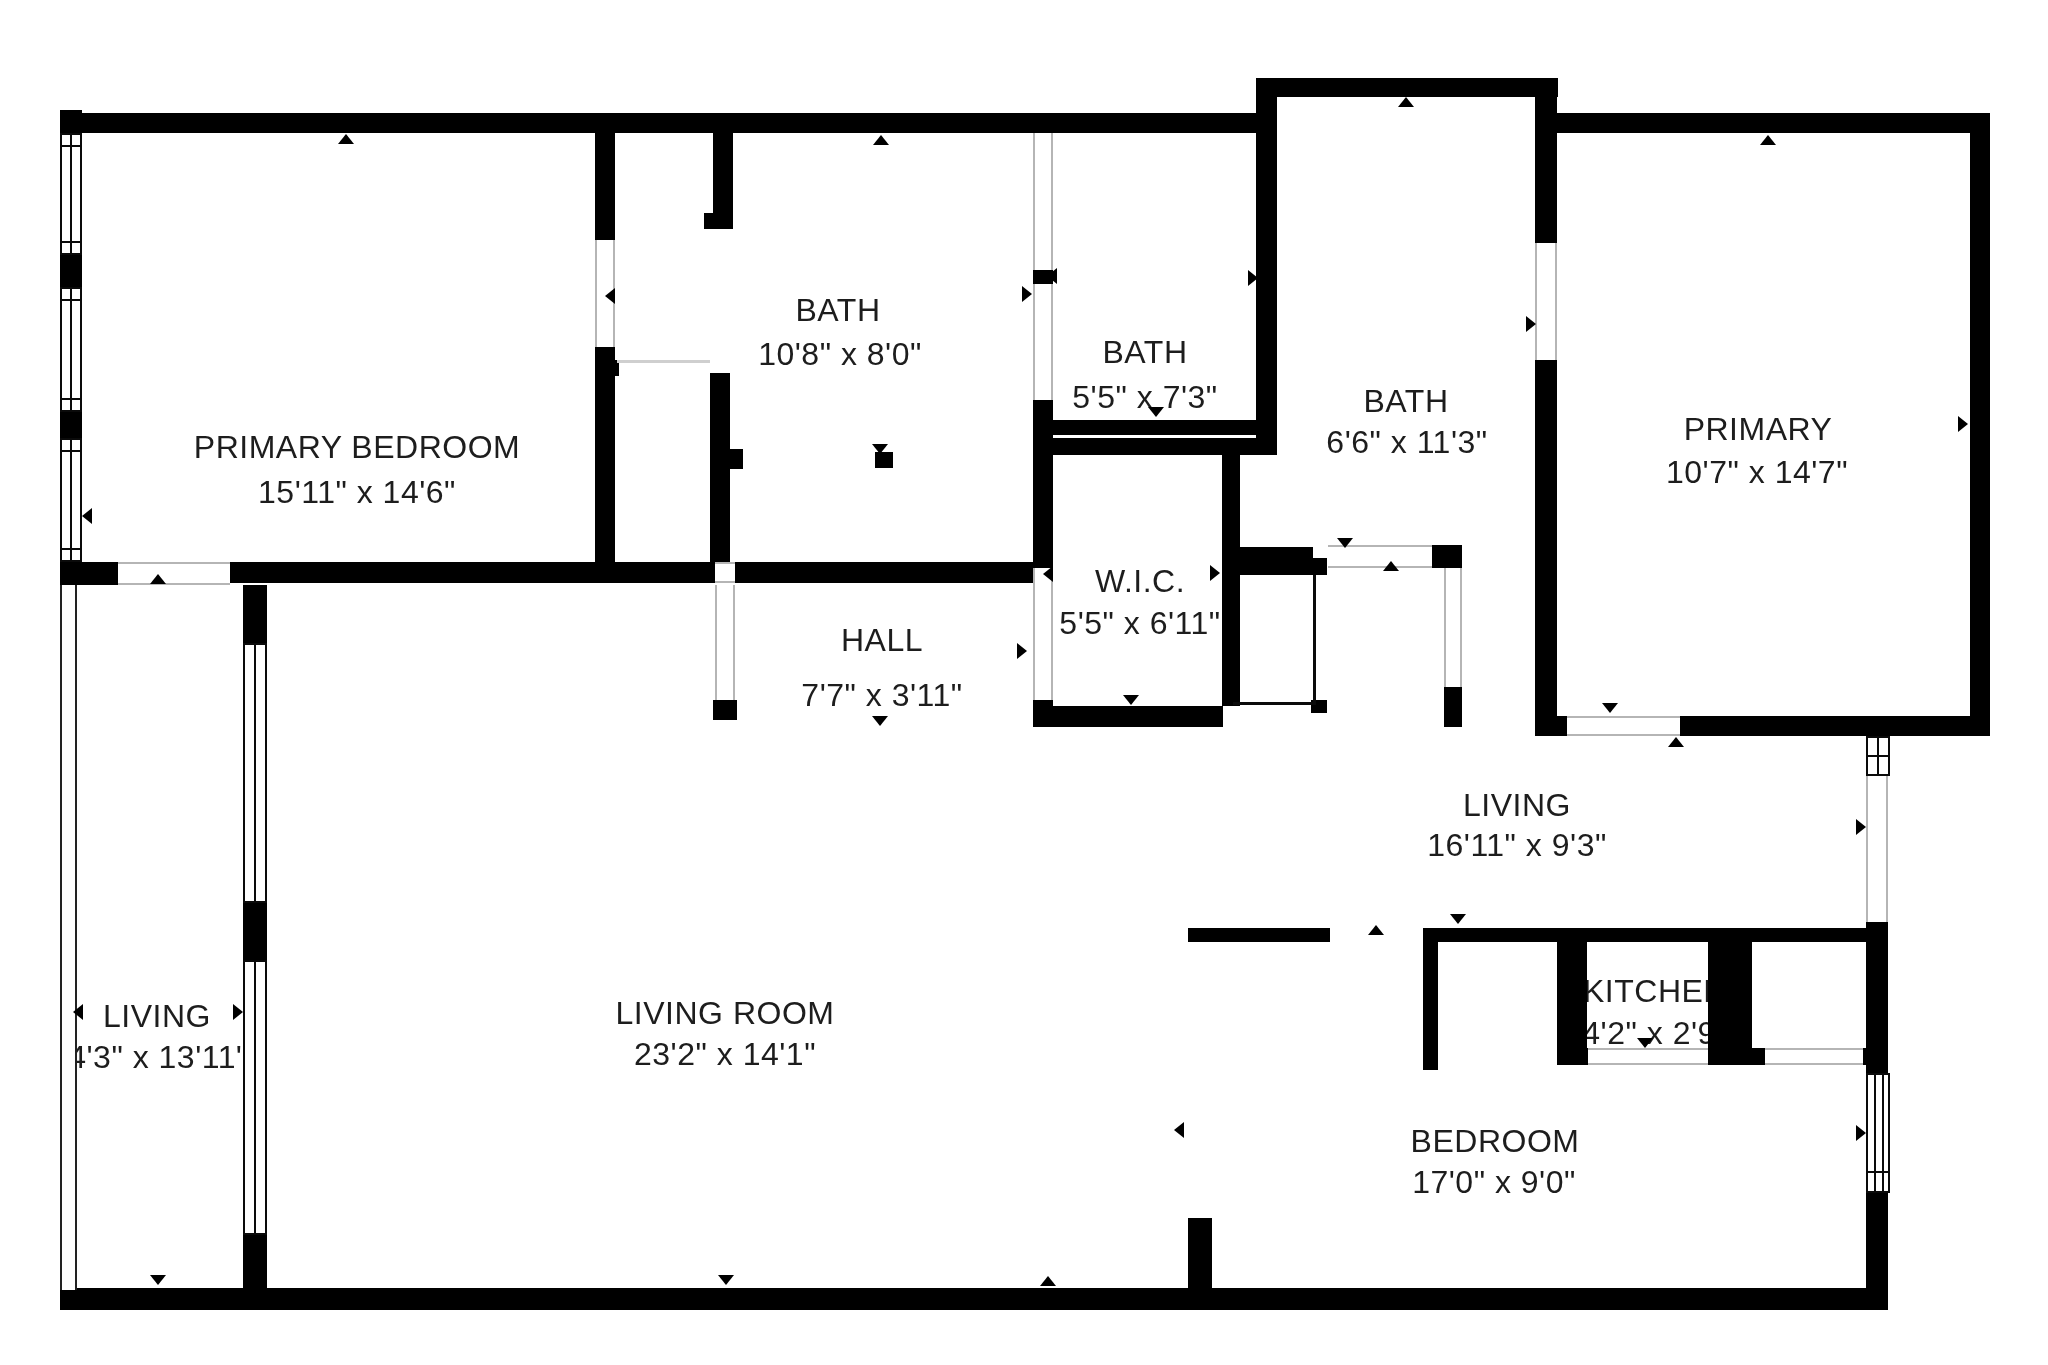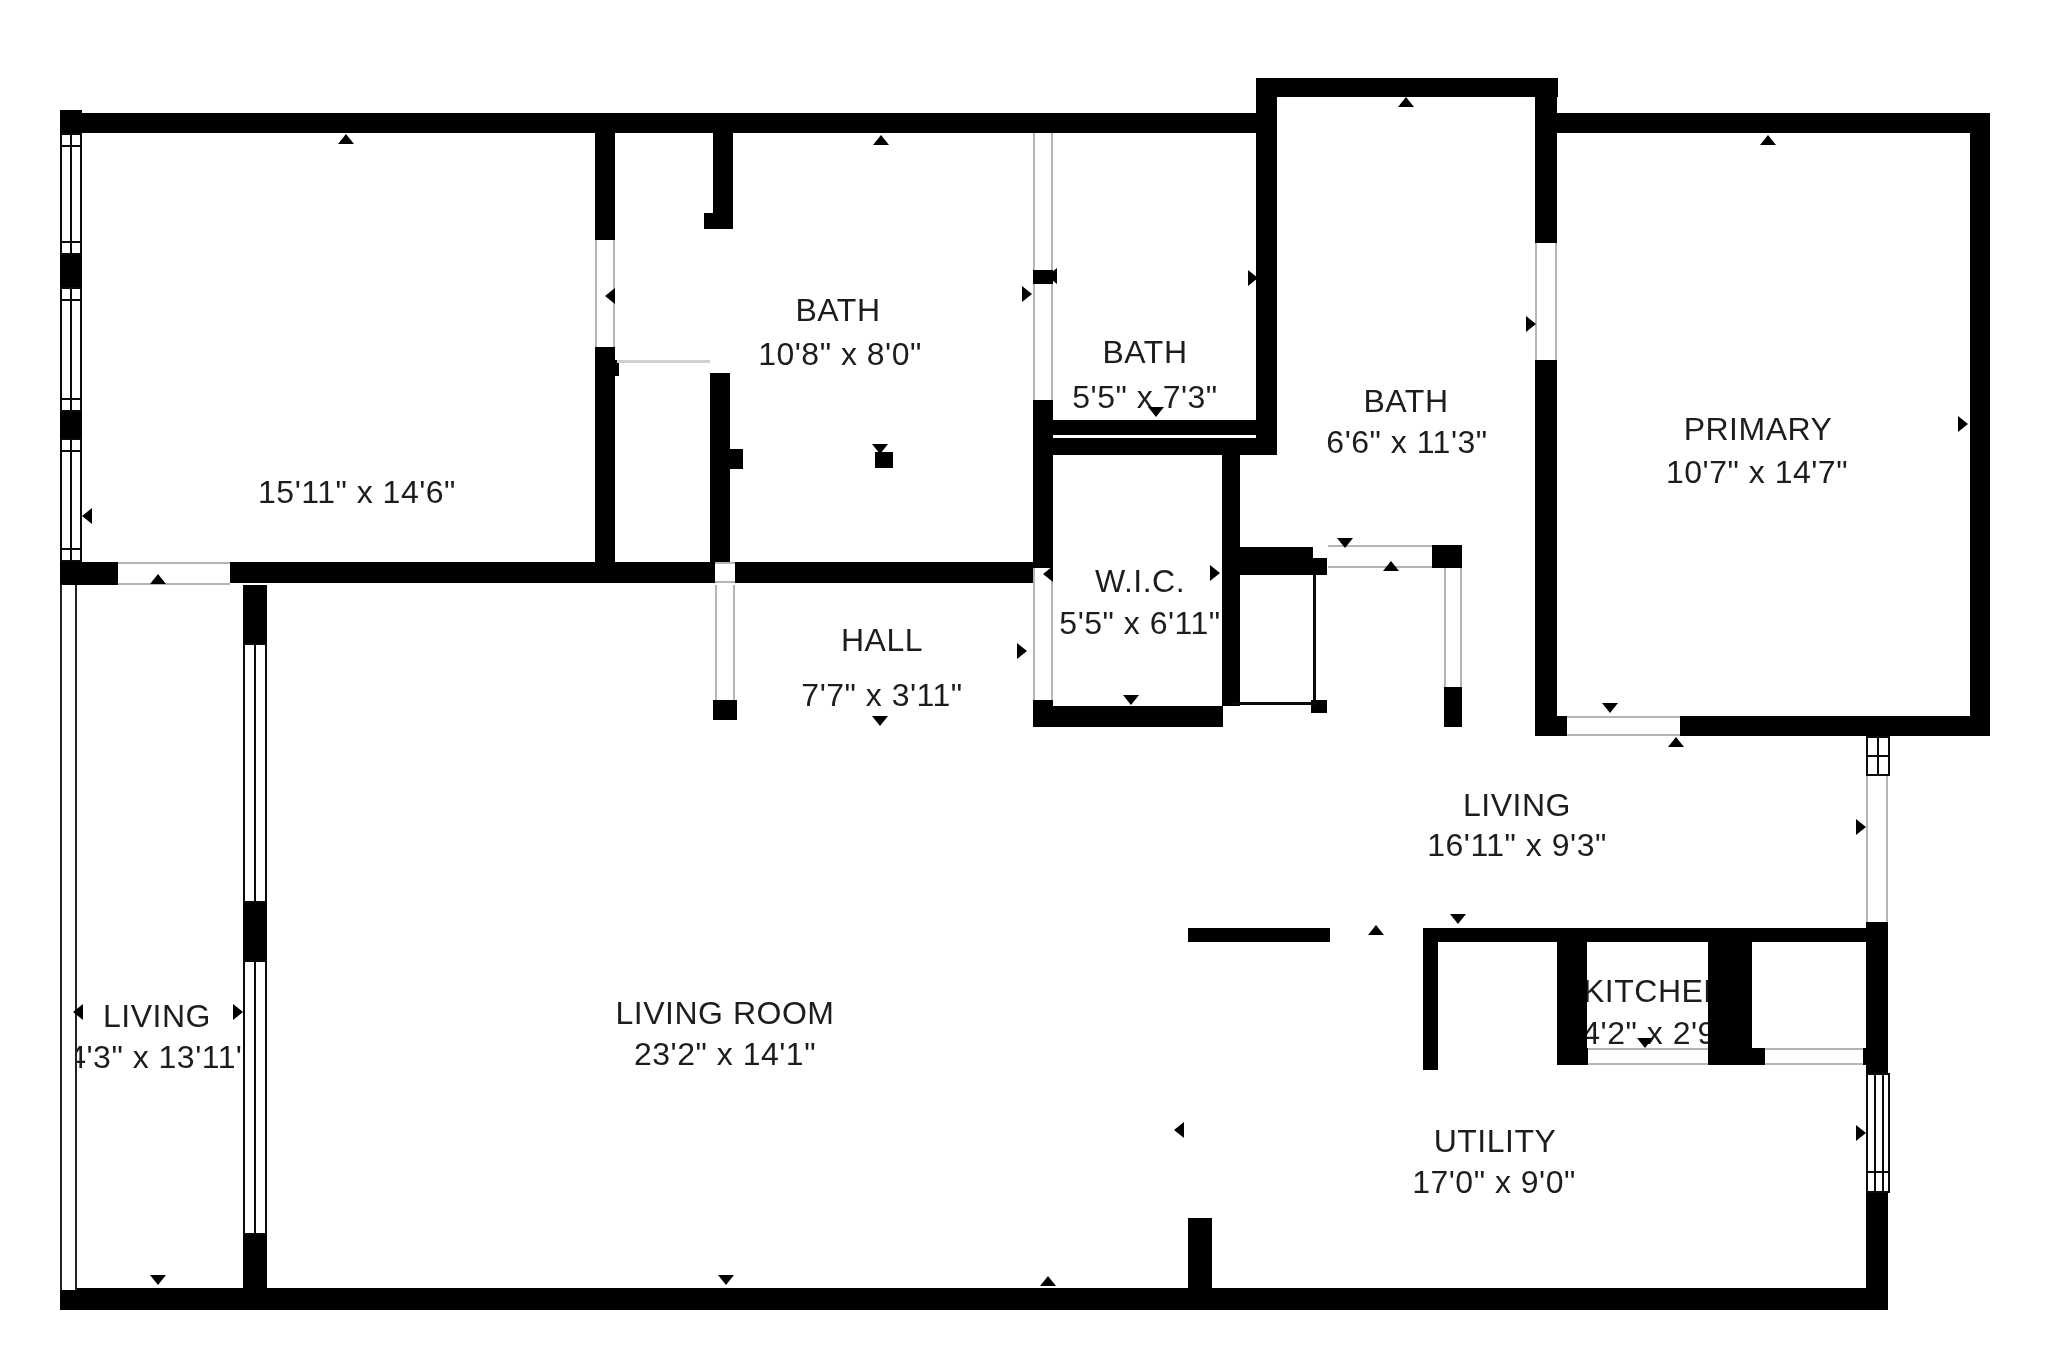--- a/index.html
+++ b/index.html
@@ -20,20 +20,21 @@
   .tr{border-top:8px solid transparent;border-bottom:8px solid transparent;border-left:10px solid #000;}
   .lbl{position:absolute;transform:translate(-50%,-50%);white-space:nowrap;
        font-size:32px;color:#1d1d1d;letter-spacing:0.5px;text-align:center;}
   .winline{position:absolute;background:#0a0a0a;}
 </style>
 </head>
 <body>
 
 <div id="stage">
 
+  <div class="lbl" style="left:357px;top:447px">PRIMARY BEDROOM</div>
   <div class="lbl" style="left:357px;top:492px">15'11" x 14'6"</div>
 
   <div class="lbl" style="left:838px;top:310px">BATH</div>
   <div class="lbl" style="left:840px;top:354px">10'8" x 8'0"</div>
 
   <div class="lbl" style="left:1145px;top:352px">BATH</div>
   <div class="lbl" style="left:1145px;top:397px">5'5" x 7'3"</div>
 
   <div class="lbl" style="left:1406px;top:401px">BATH</div>
   <div class="lbl" style="left:1407px;top:442px">6'6" x 11'3"</div>
@@ -52,21 +53,21 @@
 
   <div class="lbl" style="left:157px;top:1016px">LIVING</div>
   <div class="lbl" style="left:158px;top:1057px">4'3" x 13'11"</div>
 
   <div class="lbl" style="left:725px;top:1013px">LIVING ROOM</div>
   <div class="lbl" style="left:725px;top:1054px">23'2" x 14'1"</div>
 
   <div class="lbl" style="left:1655px;top:991px">KITCHEN</div>
   <div class="lbl" style="left:1655px;top:1033px">4'2" x 2'9"</div>
 
-  <div class="lbl" style="left:1495px;top:1141px">UTILITY</div>
+  <div class="lbl" style="left:1495px;top:1141px">BEDROOM</div>
   <div class="lbl" style="left:1494px;top:1182px">17'0" x 9'0"</div>
 <div class="wall" style="left: 60px; top: 110px; width: 22px; height: 25px;"></div>
     <div class="wall" style="left: 60px; top: 113px; width: 1198px; height: 20px;"></div>
     <div class="wall" style="left: 1256px; top: 78px; width: 302px; height: 19px;"></div>
     <div class="wall" style="left: 1256px; top: 78px; width: 21px; height: 377px;"></div>
     <div class="wall" style="left: 1535px; top: 78px; width: 22px; height: 165px;"></div>
     <div class="wall" style="left: 1535px; top: 360px; width: 22px; height: 356px;"></div>
     <div class="wall" style="left: 1557px; top: 113px; width: 433px; height: 20px;"></div>
     <div class="wall" style="left: 1970px; top: 113px; width: 20px; height: 623px;"></div>
     <div class="wall" style="left: 60px; top: 255px; width: 22px; height: 32px;"></div>

